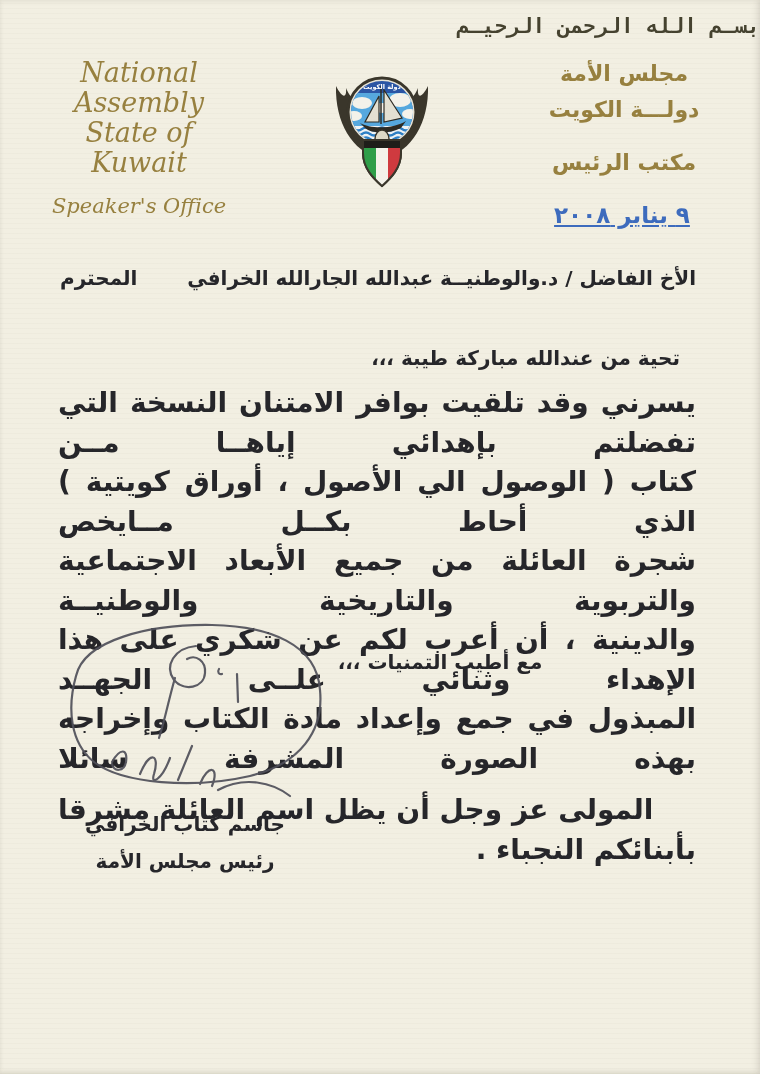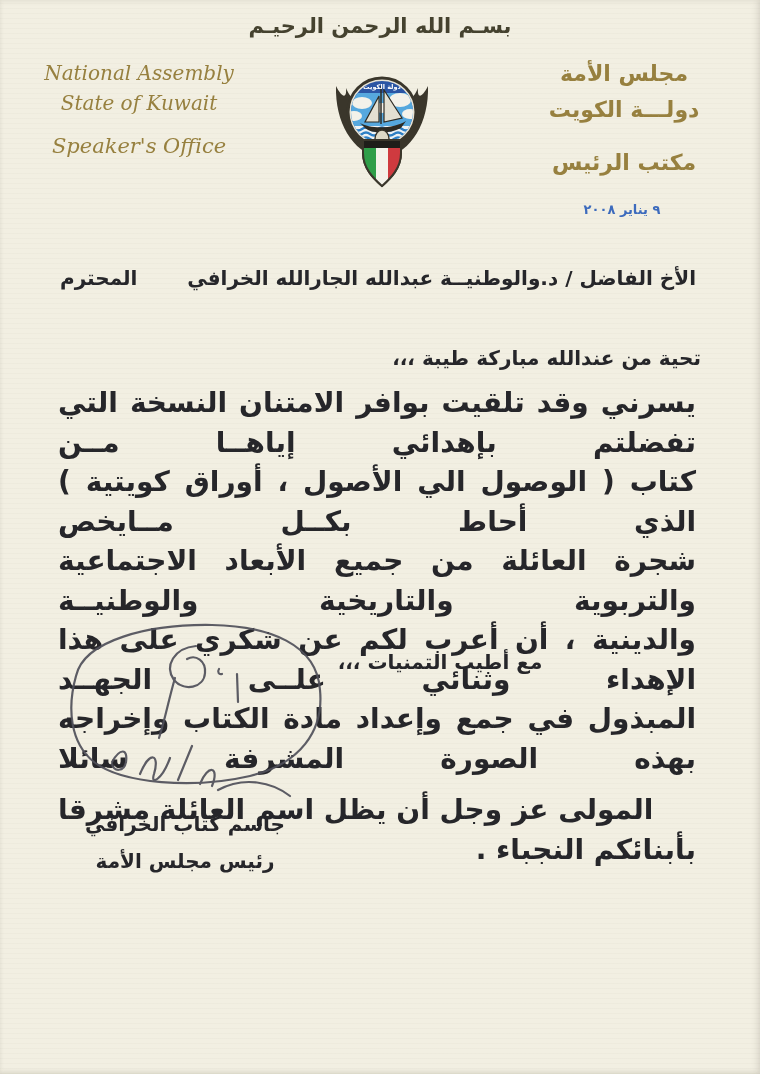--- a/index.html
+++ b/index.html
@@ -8,52 +8,53 @@
     position:relative;width:760px;height:1074px;margin:0 auto;
     background:#f2efe2;
     background-image:repeating-linear-gradient(0deg, rgba(120,115,95,0.035) 0 1px, transparent 1px 5px);
     box-shadow:inset -3px 0 6px rgba(90,85,70,0.12), inset 0 -2px 4px rgba(90,85,70,0.08);
     overflow:hidden;
     border-right:1px solid #d9d5c5;
   }
   .abs{position:absolute;}
   
   .bismillah{
-    top:14px;left:0;right:0;text-align:center;
+    top:14px;left:0;right:0;
     font-size:21px;font-weight:700;color:#45422f;
-    letter-spacing:1px;direction:rtl;
+    letter-spacing:1px;direction:rtl;font-family:Liberation Mono, monospace;
   }
   .eng-block{
     top:58px;left:36px;width:206px;text-align:center;
     font-family:"DejaVu Serif",serif;font-style:italic;
     color:#97803f;
   }
-  .eng-block .l1{font-size:20px;line-height:30px;}
+  .eng-block .l1{font-size:27px;line-height:30px;}
   .eng-block .office{font-size:21px;margin-top:16px;}
   .ar-block{
     top:56px;right:38px;width:196px;text-align:center;
     color:#97803f;direction:rtl;font-weight:700;
   }
   .ar-block .l1{font-size:22px;line-height:36px;}
   .ar-block .office{font-size:22px;margin-top:22px;}
   .emblem{top:56px;left:332px;width:100px;height:132px;}
   
   .date{
     top:202px;right:48px;width:180px;text-align:center;
-    color:#3d6bbd;font-size:13px;font-weight:700;direction:rtl;
+    color:#3d6bbd;font-size:23px;font-weight:700;direction:rtl;
     letter-spacing:2px;
+    text-decoration:underline;
   }
   
   .salutation{
     top:266px;left:60px;right:64px;direction:rtl;
     display:flex;justify-content:space-between;align-items:baseline;
     font-size:20px;font-weight:700;color:#26262a;
   }
   .greeting{
-    top:346px;right:59px;direction:rtl;
+    top:346px;right:80px;direction:rtl;
     font-size:20px;font-weight:700;color:#26262a;
   }
   .body-text{
     top:383px;left:58px;right:64px;direction:rtl;color:#26262a;
   }
   .body-text .bline{
     font-size:28px;font-weight:700;line-height:39.5px;
     text-align:justify;text-align-last:justify;
   }
   .body-text .bline.last{text-align:left;text-align-last:right;margin-top:12px;}

